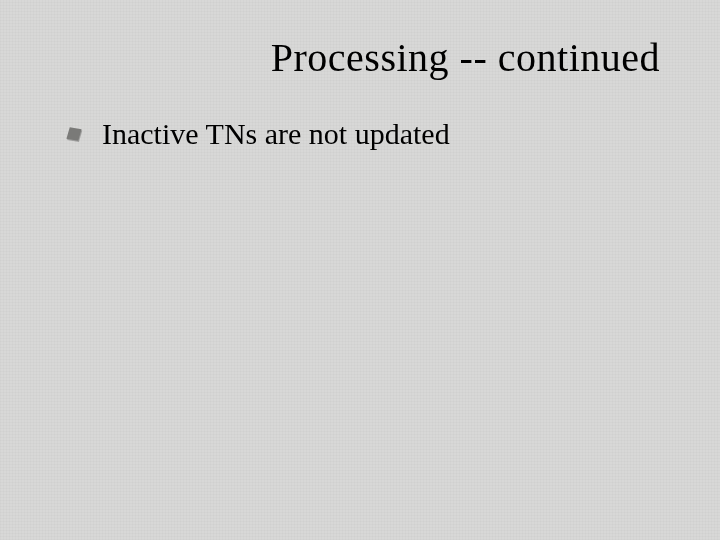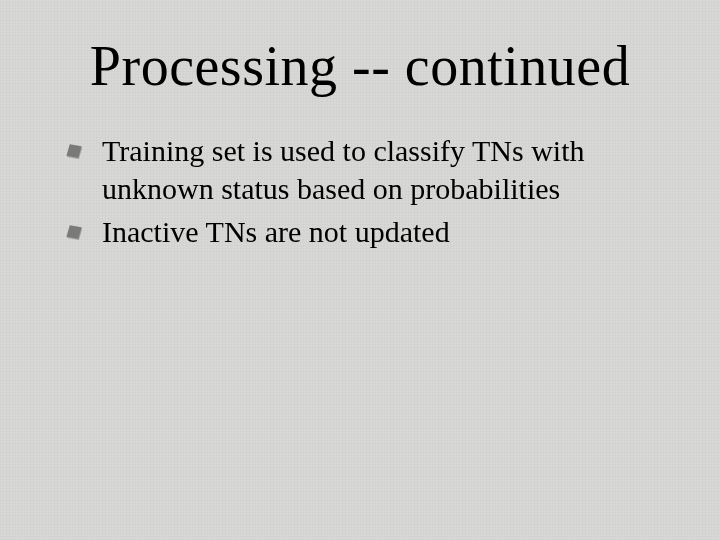--- a/index.html
+++ b/index.html
@@ -17,22 +17,22 @@
     font-family: "Times New Roman", Times, serif;
     color: #000;
   }
   .slide {
     box-sizing: border-box;
     width: 720px;
     height: 540px;
     padding: 30px 60px 40px 60px;
   }
   .title {
-    text-align: center;
-    font-size: 56px;
+    text-align: right;
+    font-size: 40px;
     font-weight: 400;
     letter-spacing: 0.5px;
     margin: 4px 0 34px 0;
   }
   .bullets {
     list-style: none;
     margin: 0;
     padding: 0 0 0 6px;
   }
   .bullets li {
@@ -54,20 +54,16 @@
   }
 </style>
 </head>
 <body>
 
 <div class="slide">
   <h1 class="title">Processing -- continued</h1>
   <ul class="bullets">
     <li>
       <span class="marker"></span>
-      <span>Training set is used to classify TNs with unknown status based on probabilities</span>
-    </li>
-    <li>
-      <span class="marker"></span>
       <span>Inactive TNs are not updated</span>
     </li>
   </ul>
 </div>
 
 </body></html>

